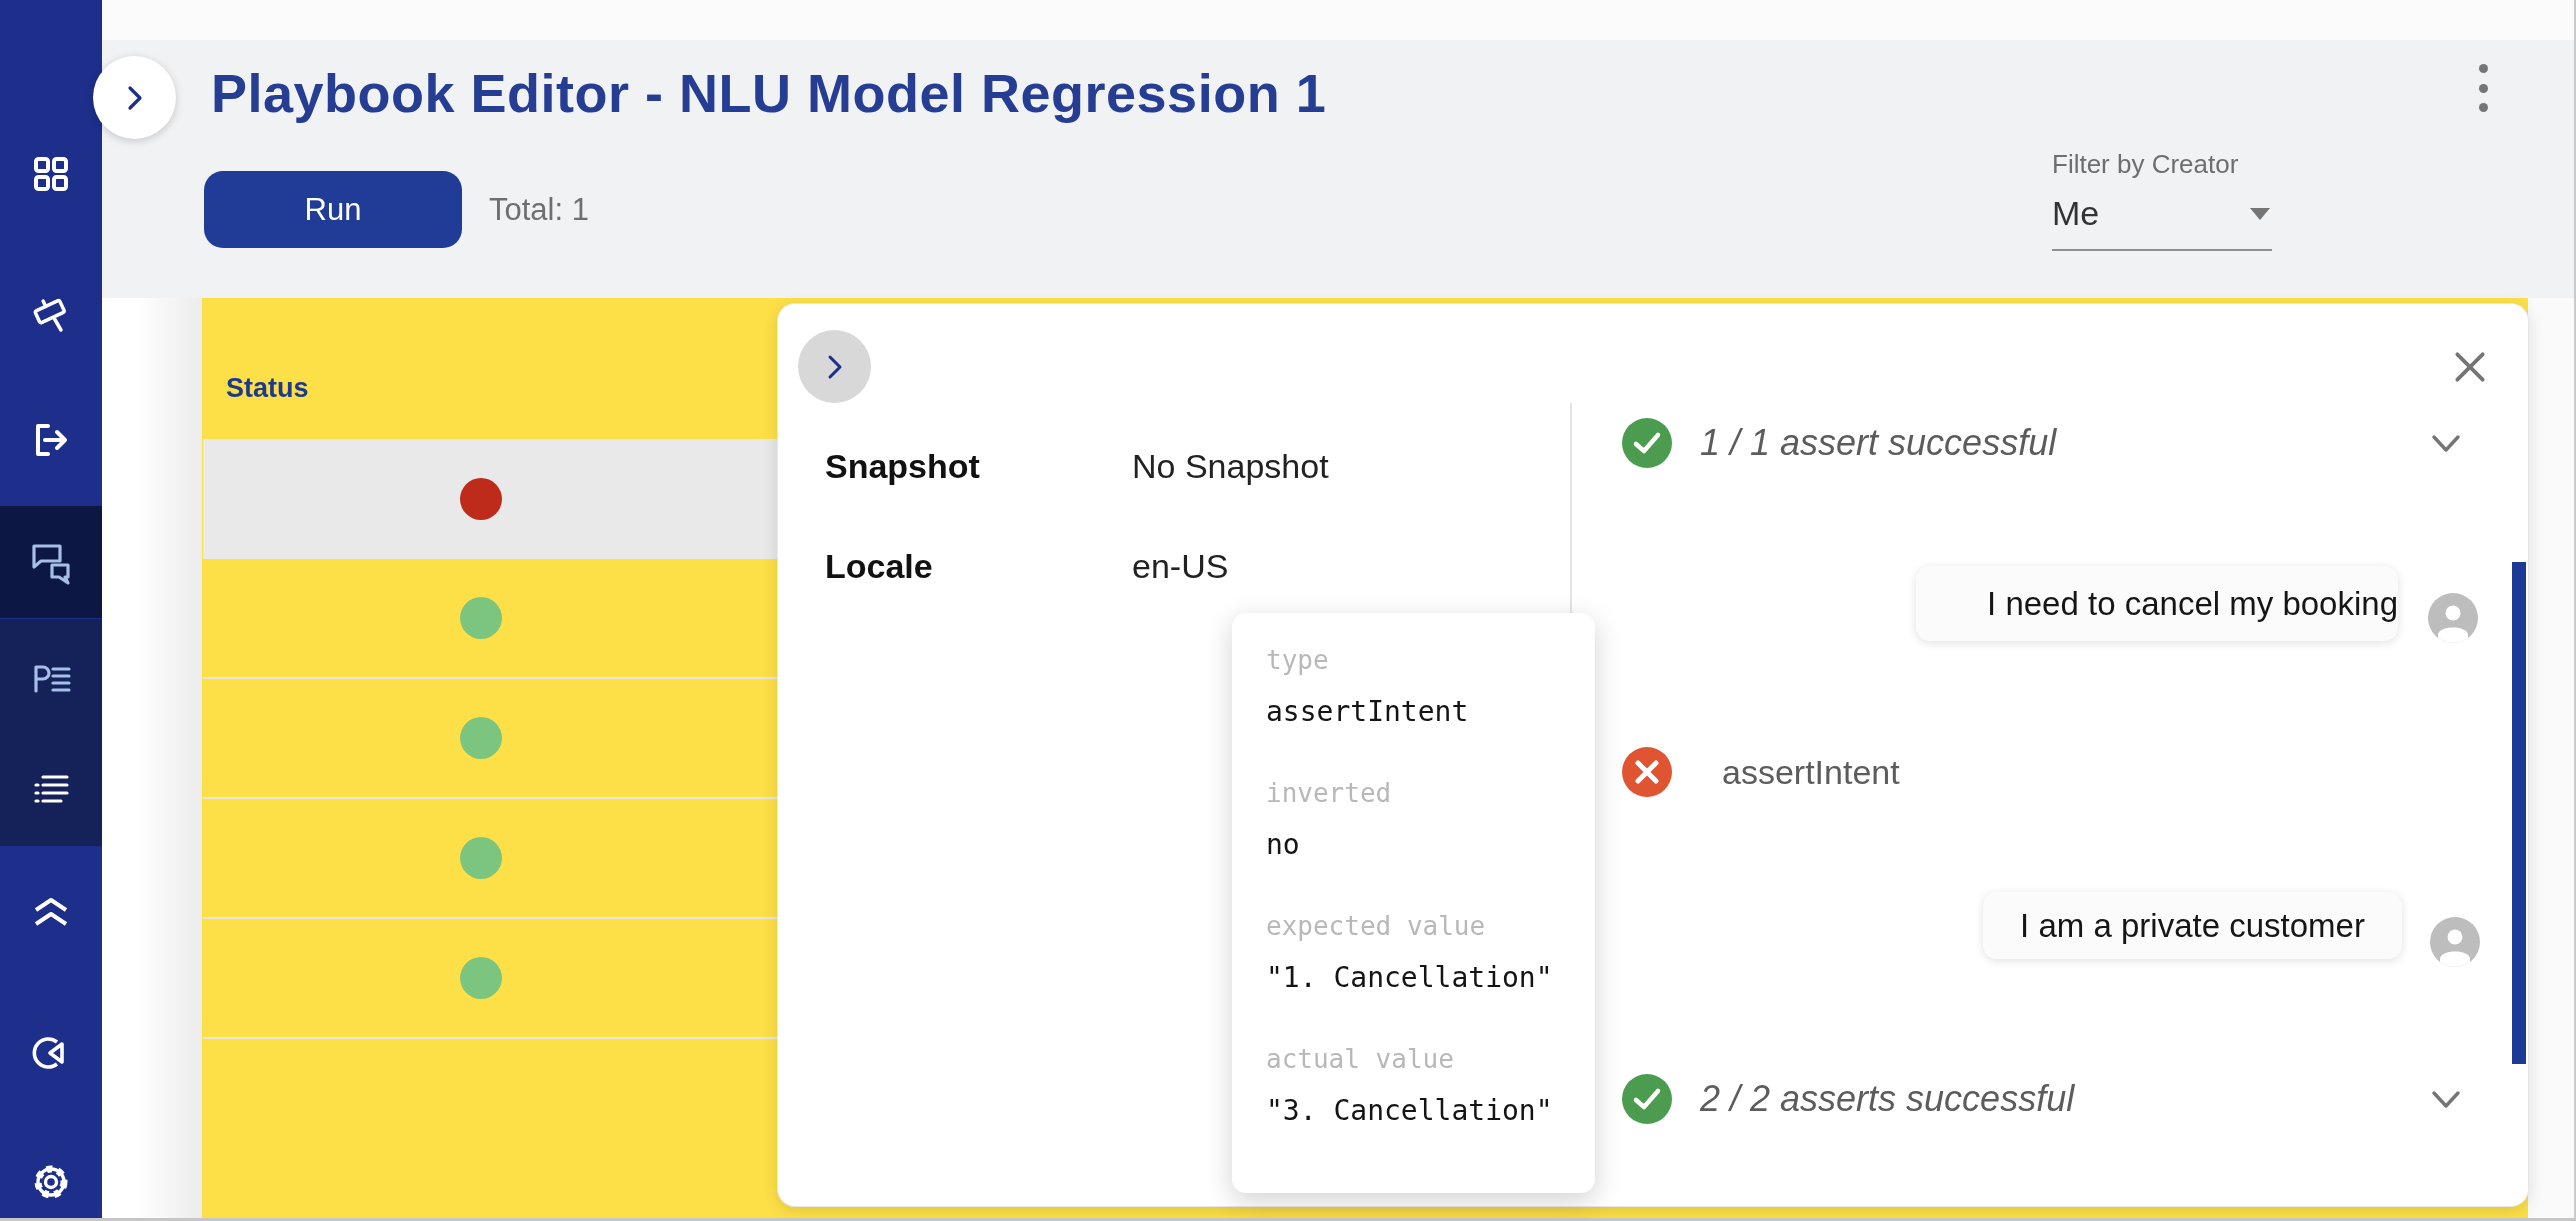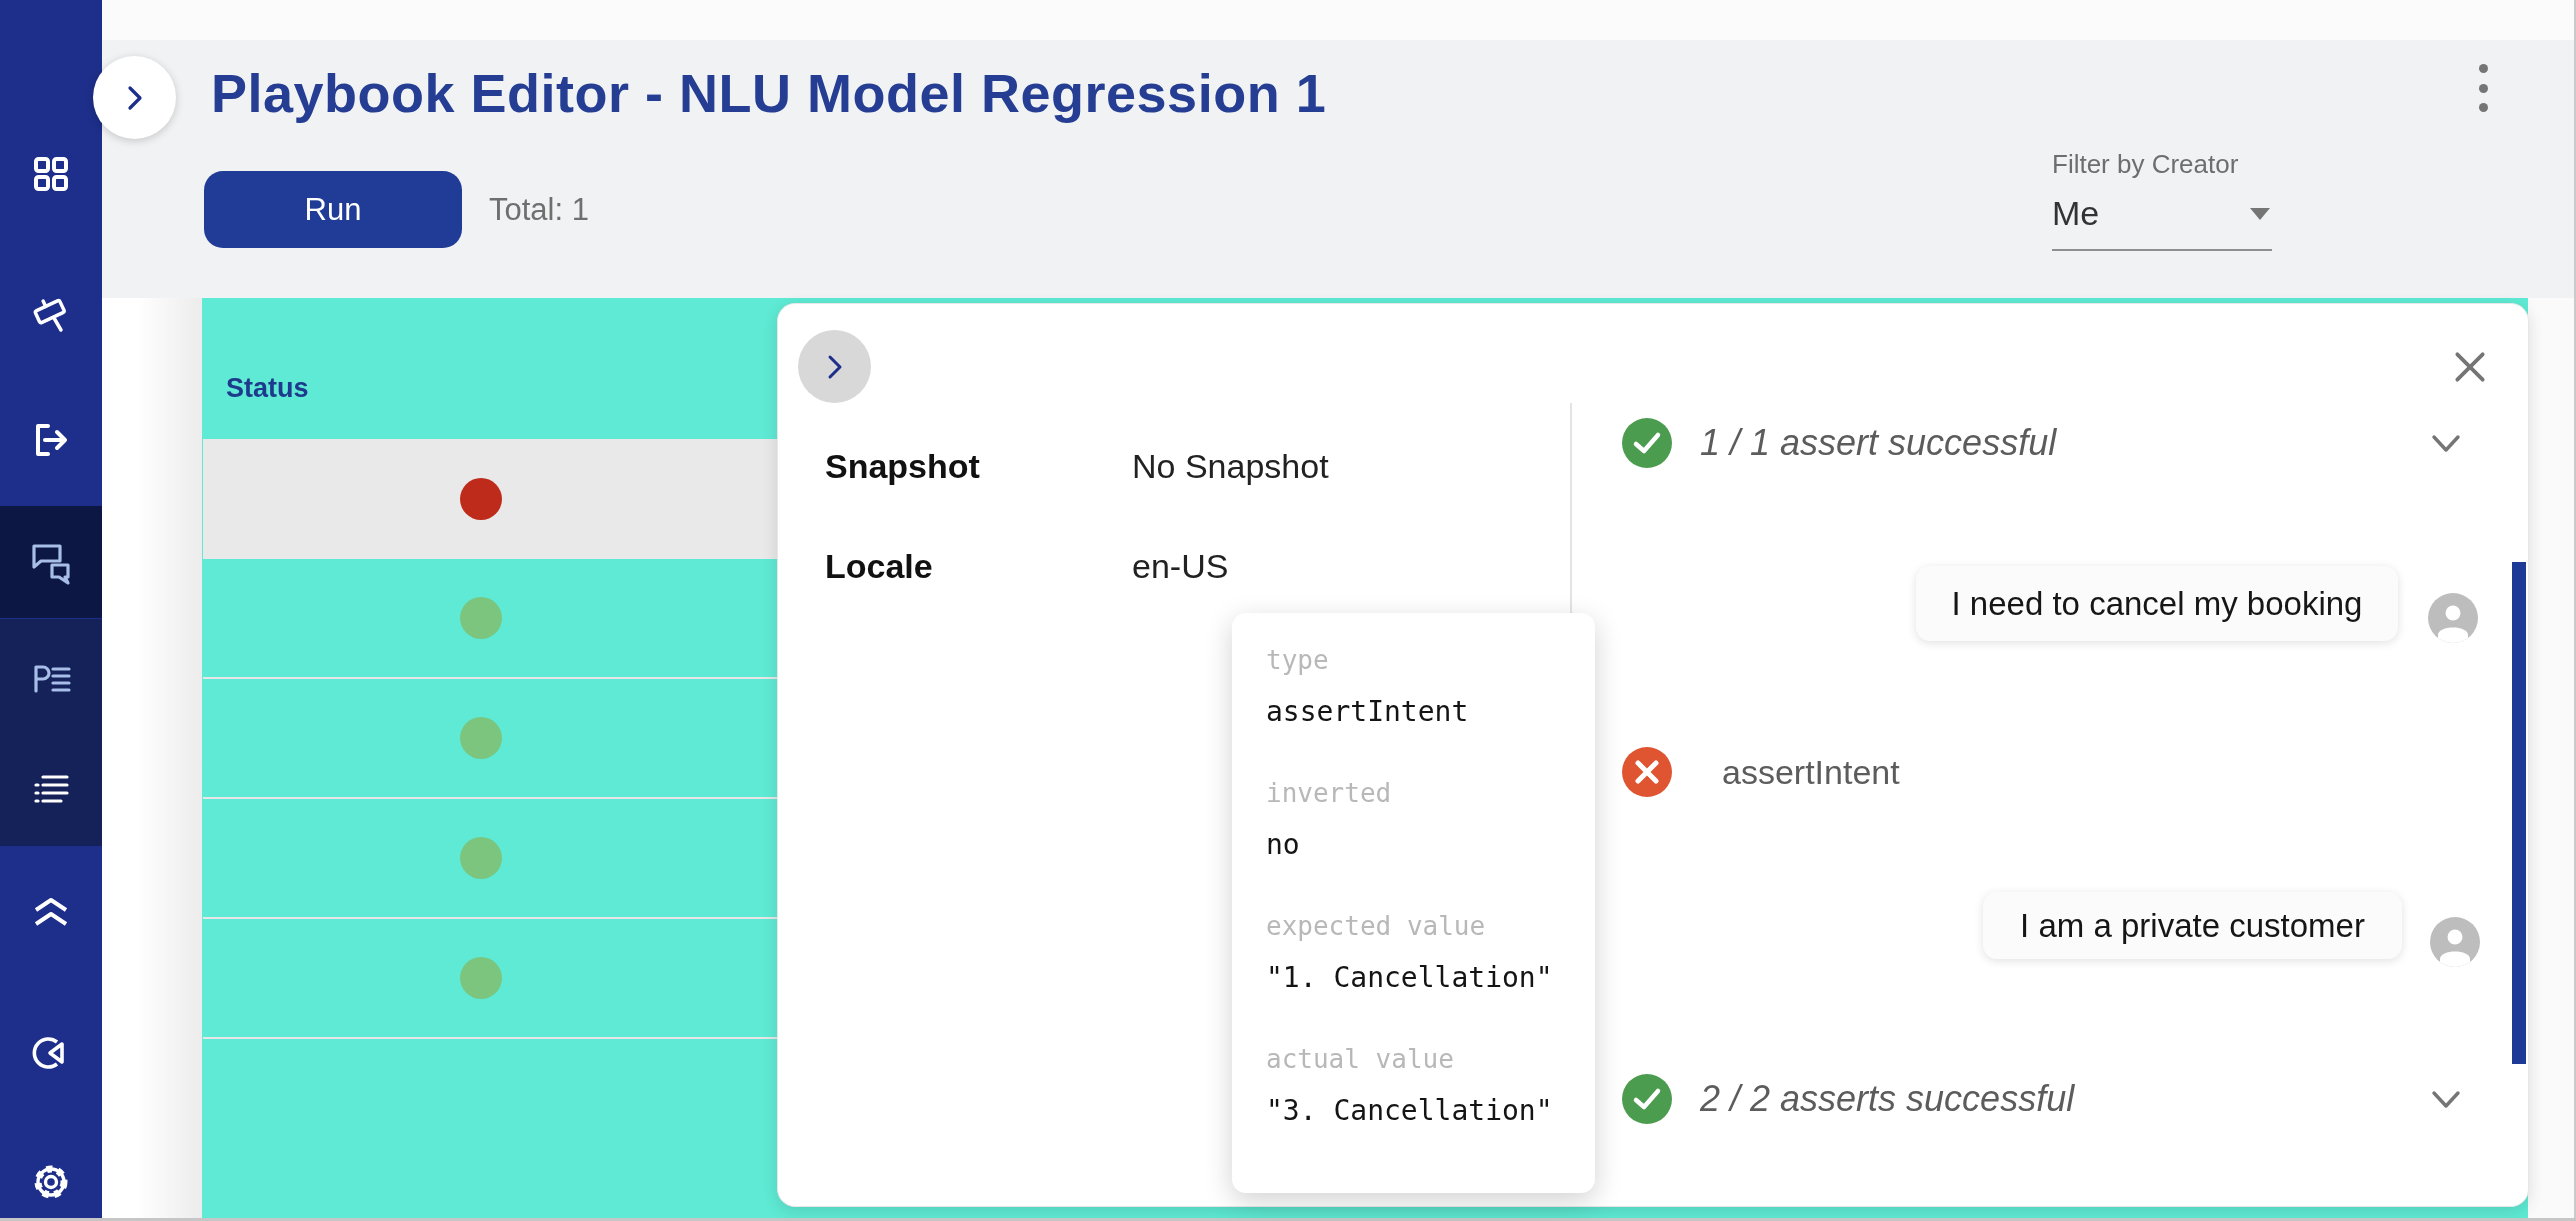--- a/index.html
+++ b/index.html
@@ -4,21 +4,21 @@
 <style>
   :root{
     --sidebar-bg:#1D2F8A; --sidebar-active-bg:#0C1843; --sidebar-section-bg:#152159;
     --accent-navy:#253E93; --run-button-bg:#203C96; --success-green:#4C9C50;
     --fail-red-dot:#BF2B1B; --fail-orange:#DF5431; --dot-green:#7CC57F;
     --scrollbar-blue:#1D3A97; --header-bg:#F1F2F3; --selected-row-bg:#E9E9E9;
   }
   *{margin:0;padding:0;box-sizing:border-box;}
   html,body{background:#fff;}
   body{font-family:"Liberation Sans",sans-serif;}
-  #app{position:relative;width:2576px;height:1221px;background:#5eead4;overflow:hidden;}
+  #app{position:relative;width:2576px;height:1221px;background:#fde047;overflow:hidden;}
 
   
   .top-strip{position:absolute;left:0;top:0;width:2576px;height:40px;background:#FBFBFB;}
   .header-band{position:absolute;left:102px;top:40px;width:2474px;height:258px;background:var(--header-bg);}
   .page-title{position:absolute;left:211px;top:62px;font-size:54px;font-weight:600;color:var(--accent-navy);letter-spacing:0.5px;}
   .kebab{position:absolute;left:2461px;top:58px;width:44px;height:60px;display:flex;flex-direction:column;align-items:center;justify-content:space-between;padding:6px 0;cursor:pointer;}
   .kebab span{width:9px;height:9px;border-radius:50%;background:#757575;}
   .run-btn{position:absolute;left:204px;top:171px;width:258px;height:77px;background:var(--run-button-bg);border:none;border-radius:19px;color:#fff;font-size:31px;font-family:inherit;cursor:pointer;}
   .total-label{position:absolute;left:489px;top:171px;height:77px;display:flex;align-items:center;font-size:31px;color:#6F6F6F;}
   .filter{position:absolute;top:149px;}
@@ -236,21 +236,21 @@
           </svg>
       </span>
       <span class="assert-text">1 / 1 assert successful</span>
     </div>
     <div class="row-chevron" style="left:1648px;top:127px;">
       <svg viewBox="0 0 40 26" width="40" height="26" fill="none" stroke="#757575" stroke-width="3.4" stroke-linecap="round" stroke-linejoin="round">
           <polyline points="8,6 20,19 32,6"></polyline>
         </svg>
     </div>
 
-    <div class="bubble" style="left:1138px;top:262px;width:482px;height:75px;">
+    <div class="bubble" style="left:1138px;top:262px;width:482px;height:75px;justify-content:flex-end;">
       <span>I need to cancel my booking</span>
     </div>
     <div class="avatar" style="left:1650px;top:289px;">
       <svg viewBox="0 0 50 50" width="50" height="50">
           <circle cx="25" cy="20" r="7.5" fill="#fff"></circle>
           <path d="M10 42 c0 -10 30 -10 30 0 v8 h-30 z" fill="#fff"></path>
         </svg>
     </div>
 
     <div class="assert-row" style="left:844px;top:443px;">

